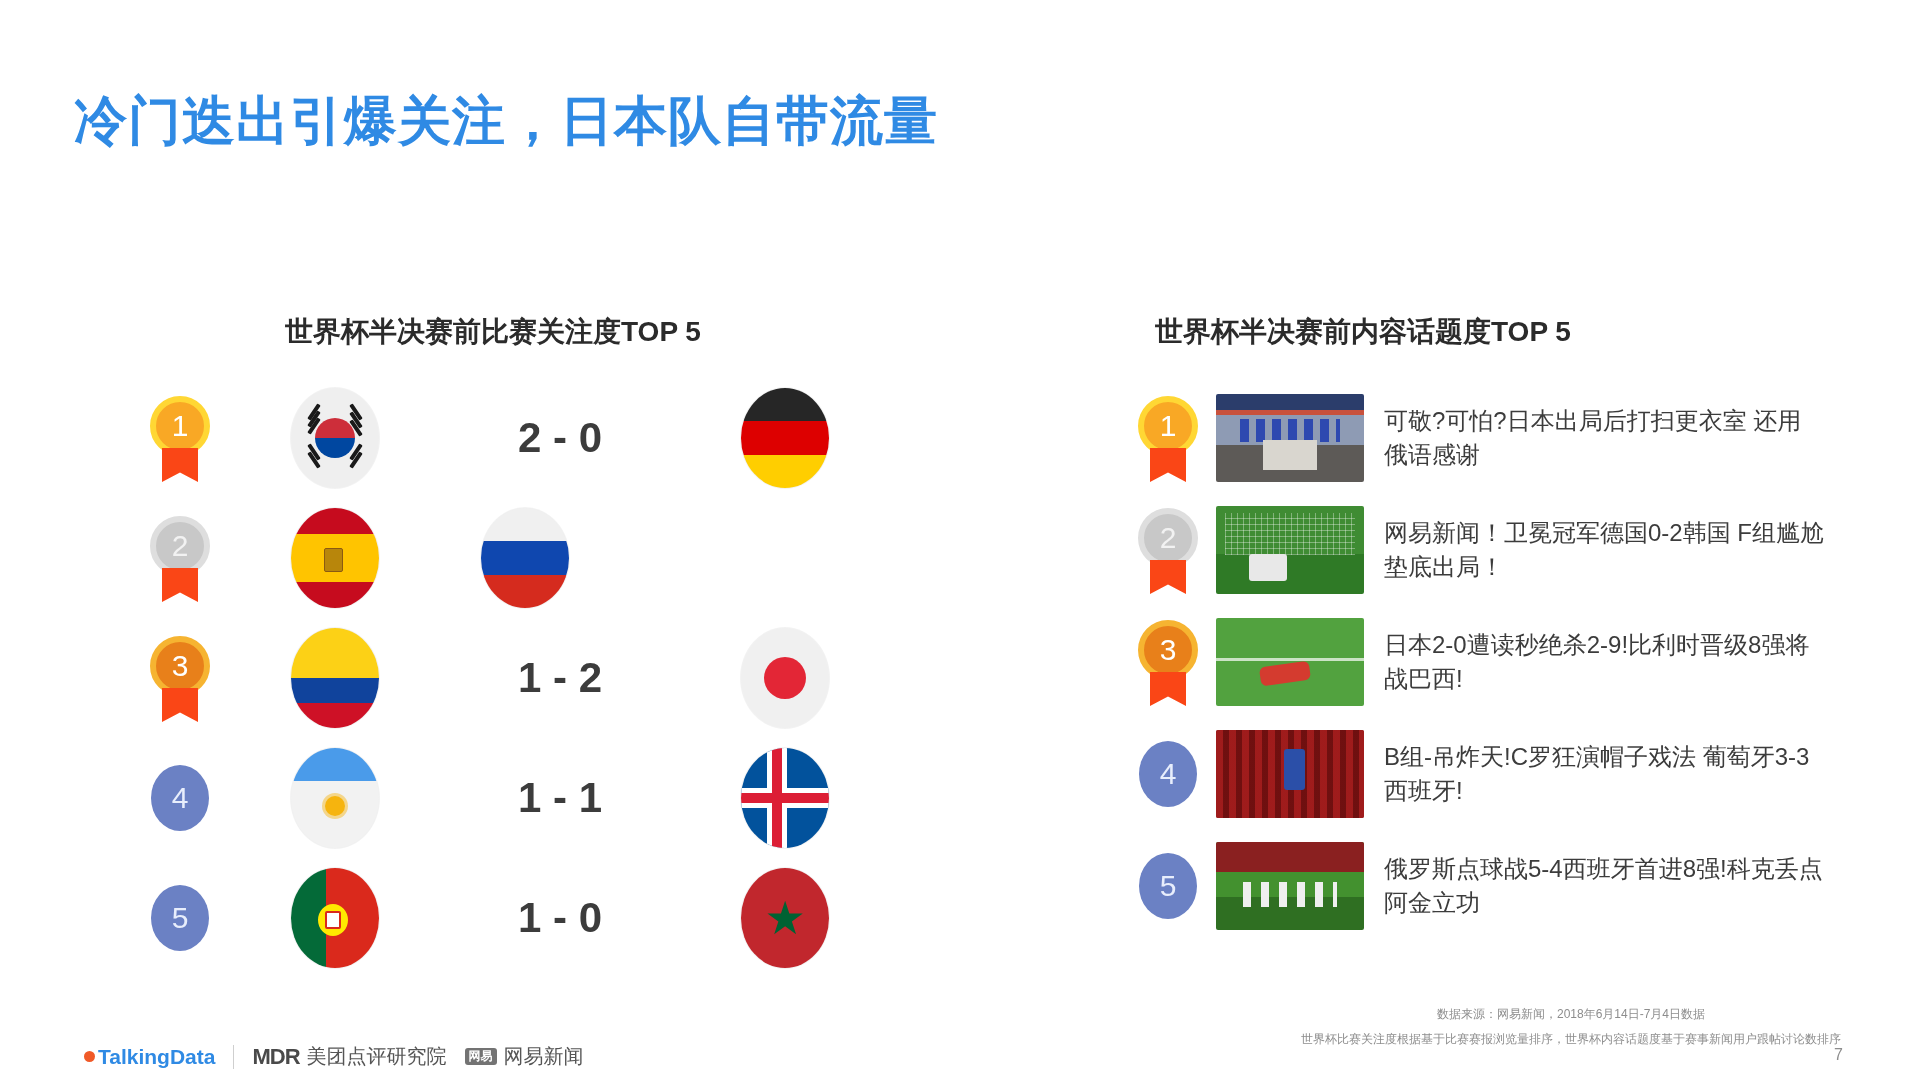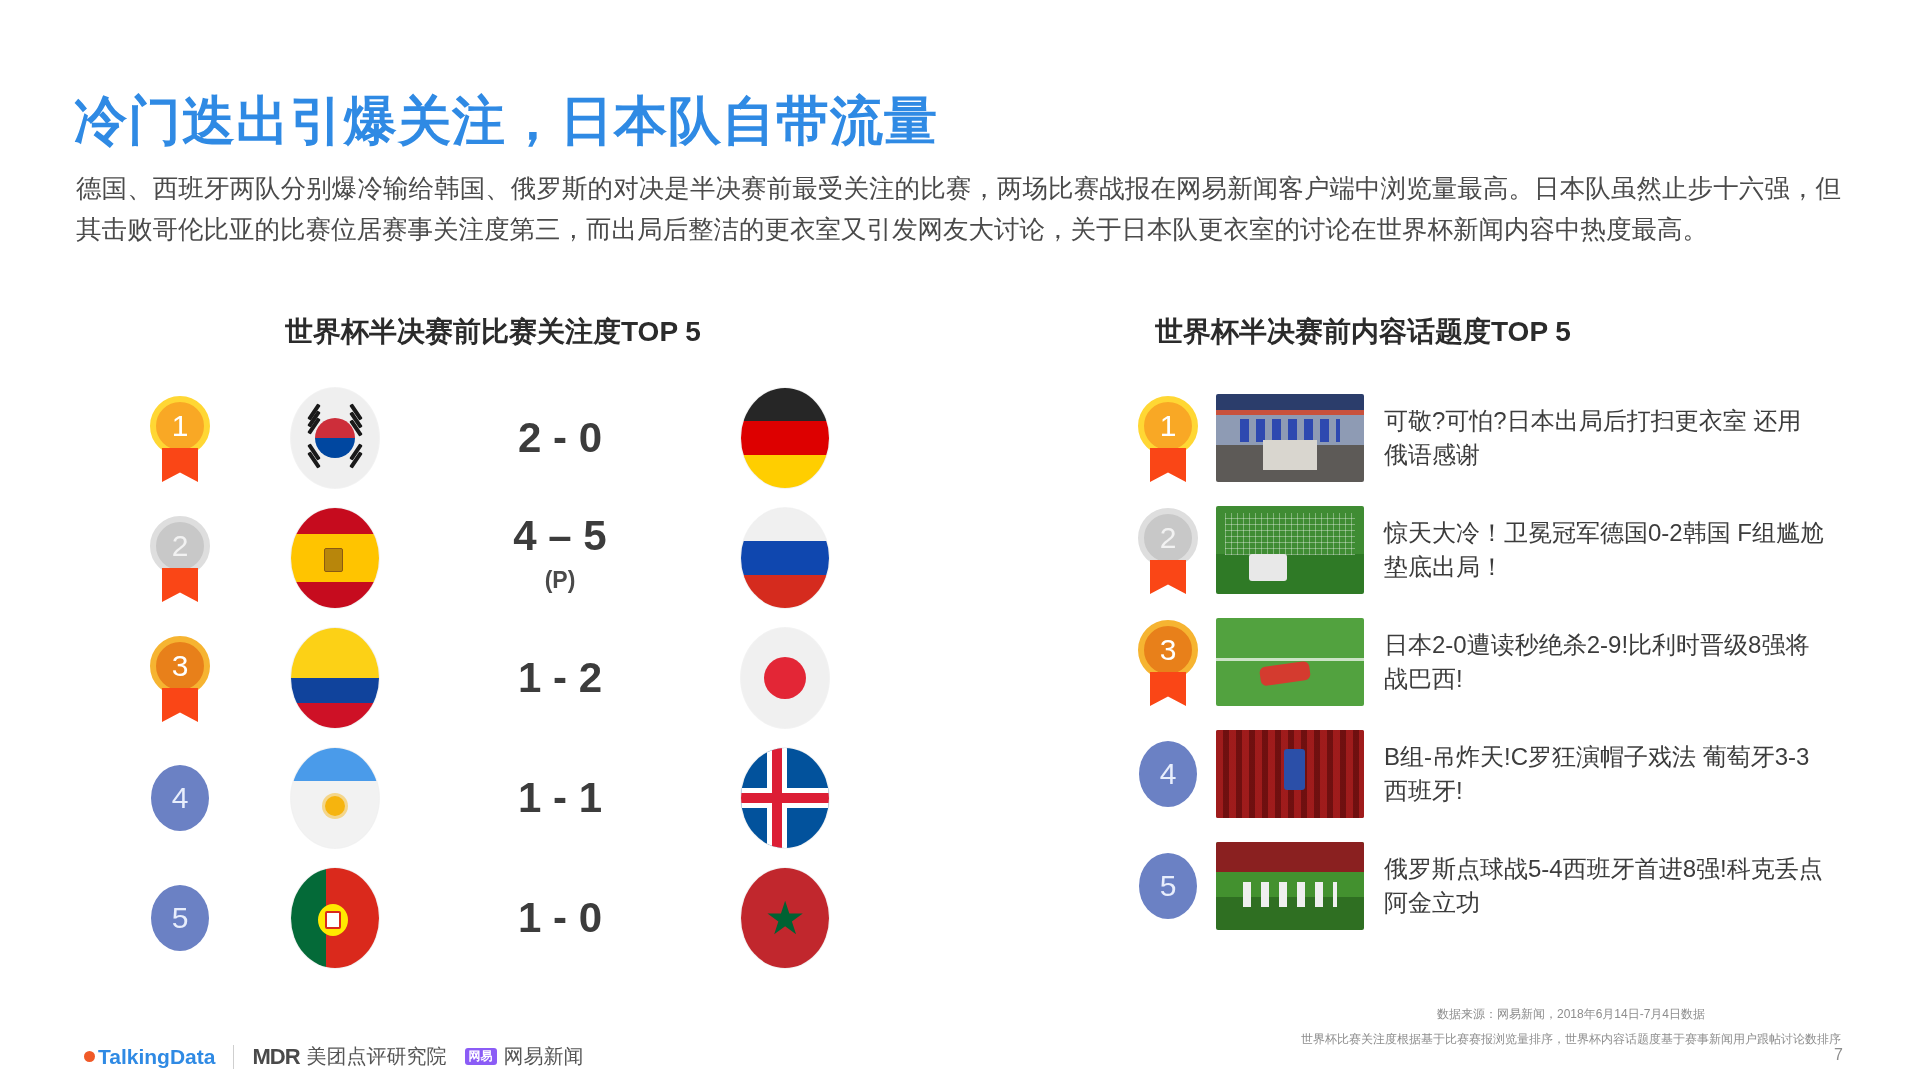--- a/index.html
+++ b/index.html
@@ -215,31 +215,30 @@
   .logo-td .dot{
     width:11px;height:11px;border-radius:50%;background:#f05a28;
     display:inline-block;margin-right:3px;
   }
   .logo-td .td-blue{color:#2f8ae4;}
   .logo-divider{width:1px;height:24px;background:#cfcfcf;}
   .logo-mdr{display:flex;align-items:center;gap:7px;font-size:20px;color:#555;}
   .logo-mdr .mdr-mark{font-weight:bold;letter-spacing:-1px;color:#4a4a4a;font-size:22px;}
   .logo-netease{display:flex;align-items:center;gap:7px;font-size:20px;color:#555;}
   .logo-netease .ne-mark{
-    background:#8b5cf6;color:#fff;font-size:12px;font-weight:bold;
+    background:#737373;color:#fff;font-size:12px;font-weight:bold;
     padding:3px 4px;border-radius:3px;line-height:11px;
   }
 </style>
 </head>
 <body>
 
 <div class="slide">
 
   <div class="page-title">冷门迭出引爆关注，日本队自带流量</div>
-  <div class="lede">德国、西班牙两队分别爆冷输给韩国、俄罗斯的对决是半决赛前最受关注的比赛，两场比赛战报在网易新闻客户端中浏览量最高。日本队虽然止步十六强，但其击败哥伦比亚的比赛位居赛事关注度第三，而出局后整洁的更衣室又引发网友大讨论，关于日本队更衣室的讨论在世界杯新闻内容中热度最高。</div>
 
   <div class="col-heading" id="heading-left">世界杯半决赛前比赛关注度TOP 5</div>
   <div class="col-heading" id="heading-right">世界杯半决赛前内容话题度TOP 5</div>
 
   <div class="matches">
 
     <div class="match-row">
       <div class="rank-cell">
         <div class="medal gold">
           <div class="disc">1</div>
@@ -281,24 +280,20 @@
         </div>
       </div>
       <div class="flag-cell">
         <div class="flag f-es">
           <div class="b b1"></div>
             <div class="b b2"></div>
             <div class="b b3"></div>
           <div class="crest"></div>
         </div>
       </div>
-      <div class="score-cell">
-        <span>4 – 5</span>
-        <span class="score-sub">(P)</span>
-      </div>
       <div class="flag-cell">
         <div class="flag f-ru">
           <div class="b b1"></div>
             <div class="b b2"></div>
             <div class="b b3"></div>
         </div>
       </div>
     </div>
 
     <div class="match-row">
@@ -389,21 +384,21 @@
     </div>
 
     <div class="news-row">
       <div class="news-rank">
         <div class="medal silver">
           <div class="disc">2</div>
           <div class="ribbon"></div>
         </div>
       </div>
       <div class="thumb th-goal"></div>
-      <div class="news-text">惊天大冷！卫冕冠军德国0-2韩国 F组尴尬垫底出局！</div>
+      <div class="news-text">网易新闻！卫冕冠军德国0-2韩国 F组尴尬垫底出局！</div>
     </div>
 
     <div class="news-row">
       <div class="news-rank">
         <div class="medal bronze">
           <div class="disc">3</div>
           <div class="ribbon"></div>
         </div>
       </div>
       <div class="thumb th-field"></div>

